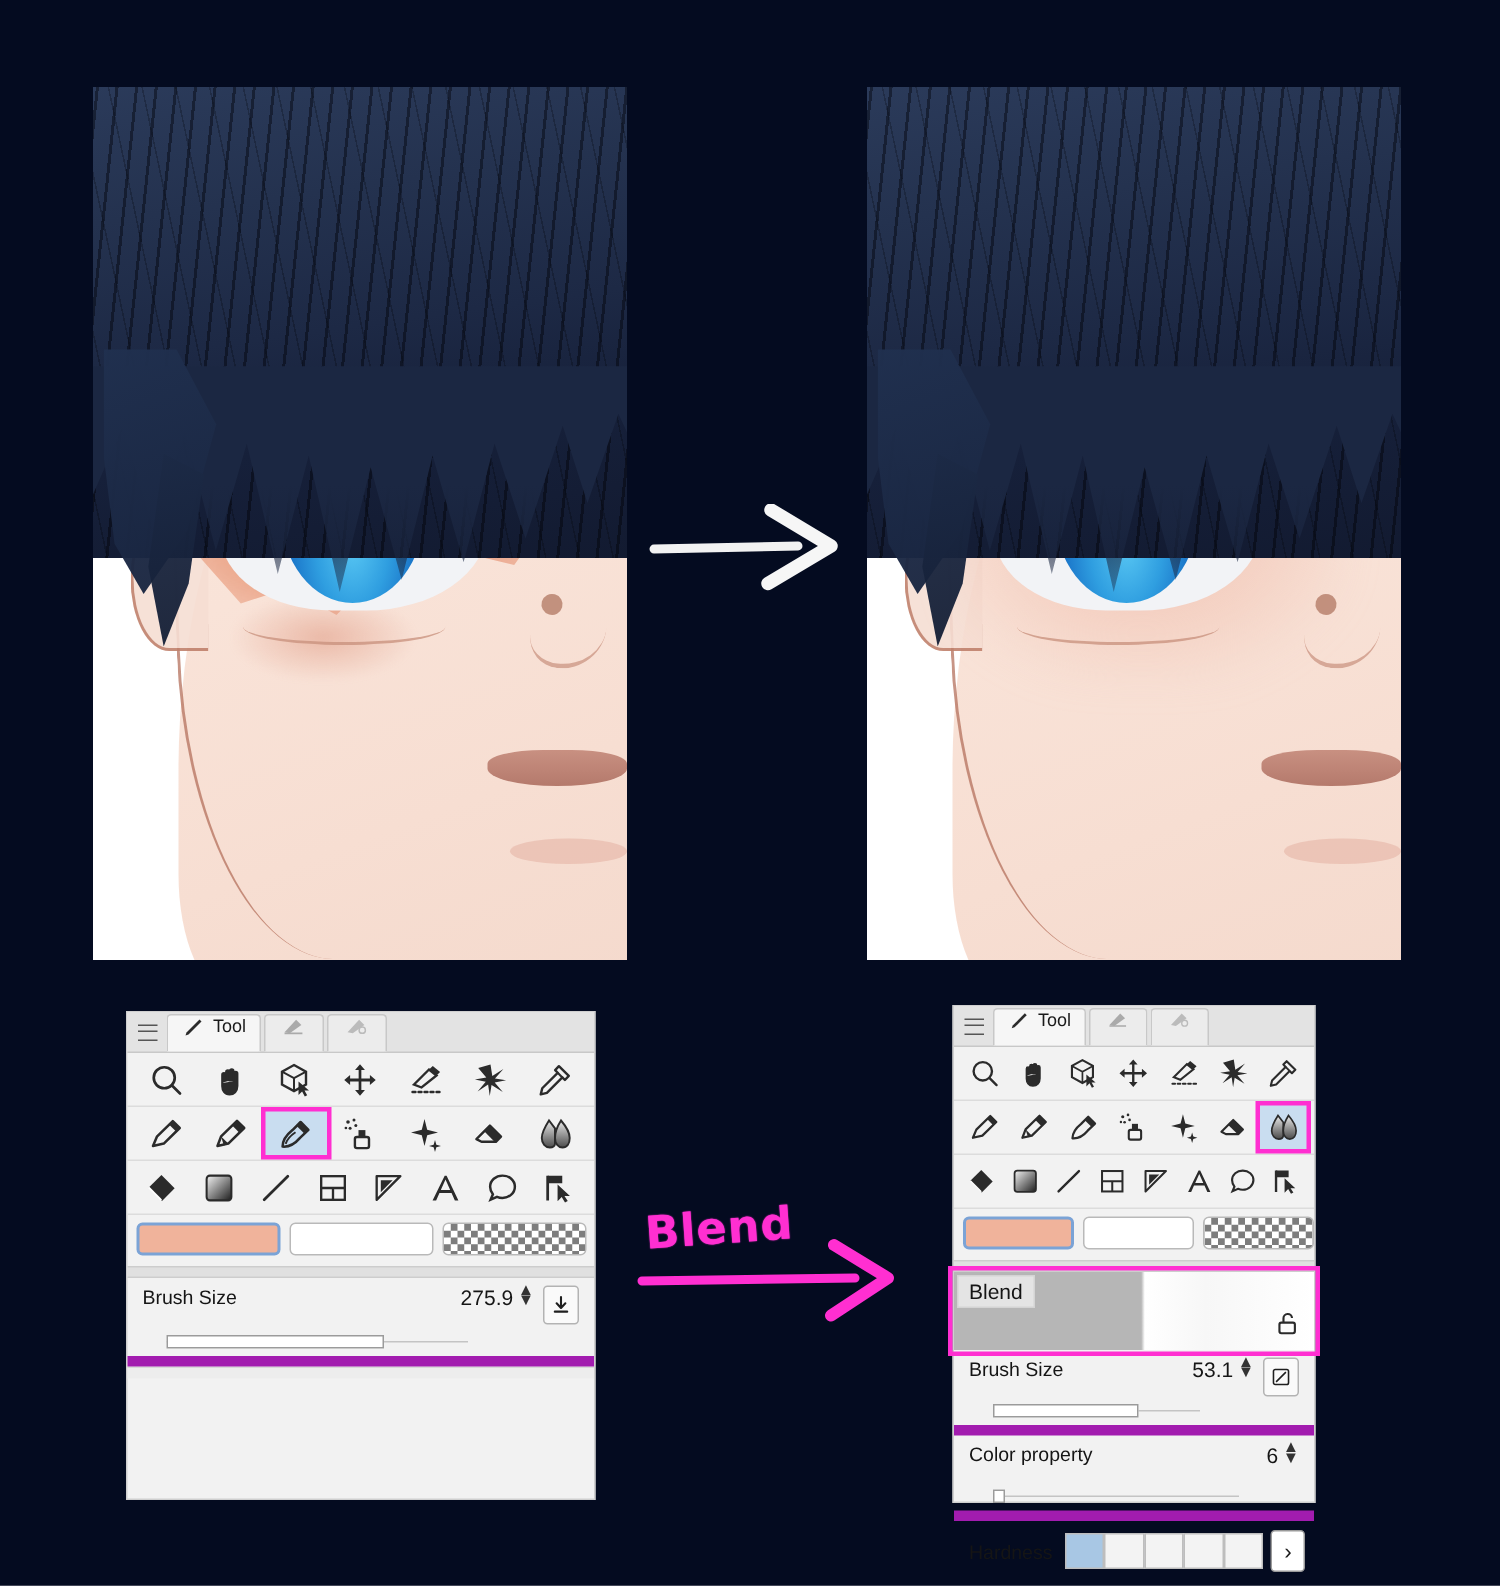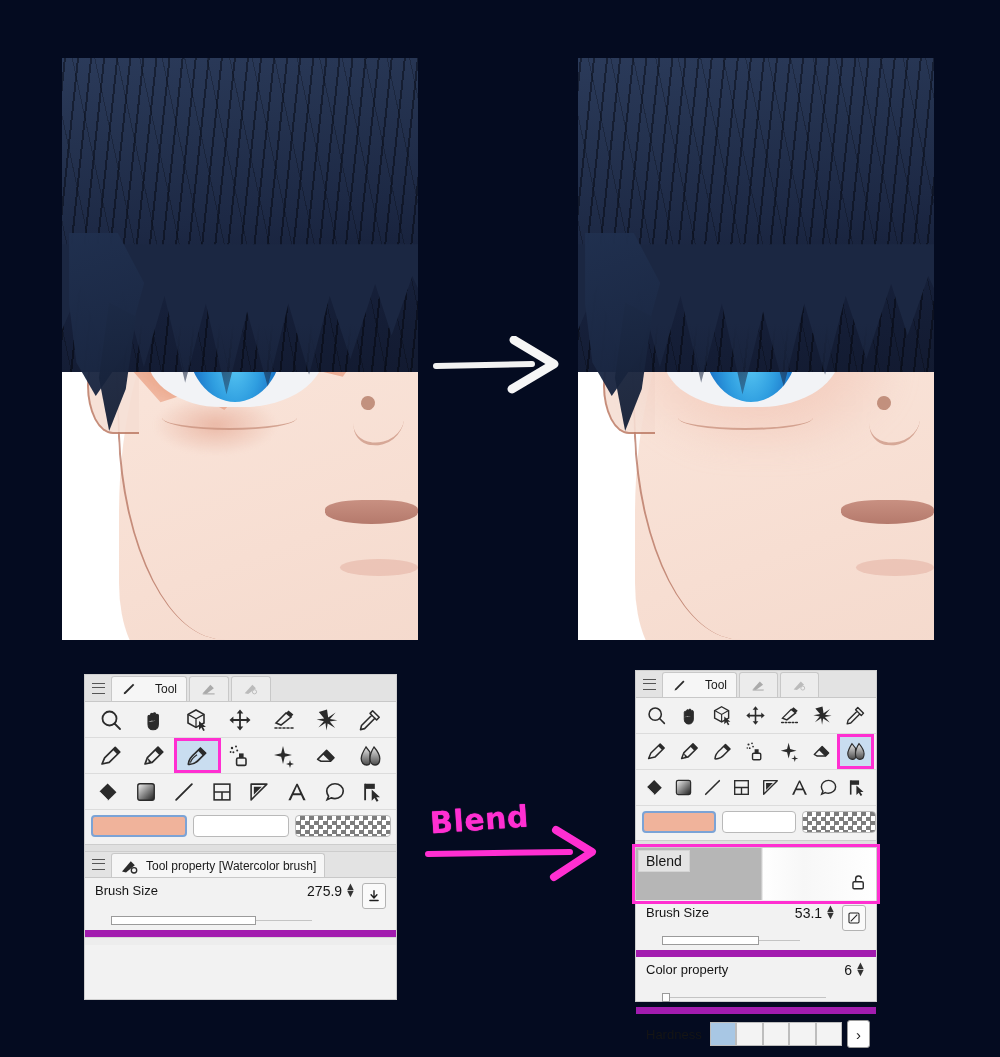--- a/index.html
+++ b/index.html
@@ -183,21 +183,21 @@
   }
   .panel-left{left:84px;top:674px;width:313px;height:326px;}
   .panel-right{left:635px;top:670px;width:242px;height:332px;}
 
   .ptabs{display:flex;align-items:flex-end;height:26px;background:#e3e3e3;border-bottom:1px solid #c8c8c8;}
   .burger{width:26px;height:26px;display:flex;align-items:center;justify-content:center;}
   .burger span{display:block;width:13px;height:9px;
     border-top:1.6px solid #555;border-bottom:1.6px solid #555;position:relative;}
   .burger span::after{content:"";position:absolute;left:0;top:3px;width:13px;height:0;border-top:1.6px solid #555;}
   .ptab{
-    height:24px;display:flex;align-items:center;gap:18px;padding:0 9px;
+    height:24px;display:flex;align-items:flex-start;gap:5px;padding:0 9px;
     background:#f6f6f6;border:1px solid #c8c8c8;border-bottom:none;
     border-radius:3px 3px 0 0;font-size:12px;margin-right:2px;
   }
   .ptab.inactive{background:#ececec;color:#9a9a9a;padding:0 10px;}
 
   .toolgrid{display:grid;gap:0;padding:2px 4px;background:#f2f2f2;}
   .toolgrid.r7{grid-template-columns:repeat(7,1fr);}
   .trow{border-bottom:1px solid #dcdcdc;}
   .tcell{
     display:flex;align-items:center;justify-content:center;
@@ -539,32 +539,20 @@
     </div>
 
     <div class="swatches">
       <div class="sw main"></div>
       <div class="sw sub"></div>
       <div class="sw trans"></div>
     </div>
 
     <div class="panel-sep"></div>
 
-    <div class="propttl">
-      <div class="burger">
-          <span></span>
-        </div>
-      <div class="tab">
-        <svg width="20" height="16" viewBox="0 0 24 20">
-            <path d="M2 17 L13 4 L18 9 L7 18 Z" fill="#2b2b2b"></path>
-            <circle cx="17" cy="15.4" r="3.4" fill="none" stroke="#2b2b2b" stroke-width="1.7"></circle>
-          </svg>
-        <span>Tool property [Watercolor brush]</span>
-      </div>
-    </div>
 
 
     <div class="prow" style="height:40px;">
       <span class="plabel">Brush Size</span>
       <span class="pval">275.9</span>
       <span class="spin">
           <span>▲</span>
           <span>▼</span>
         </span>
       <span class="sqbtn">

